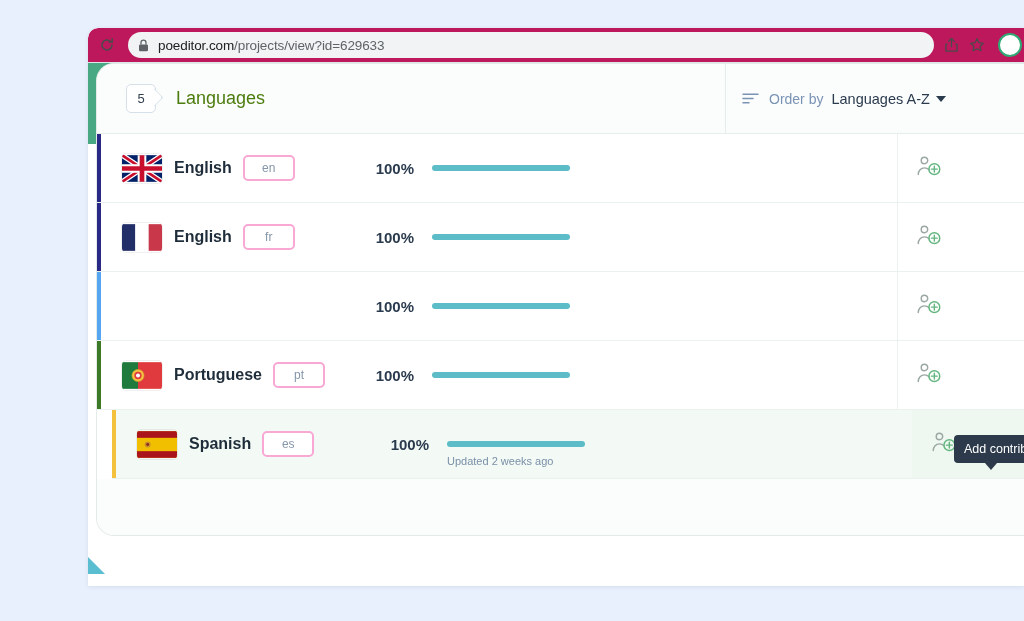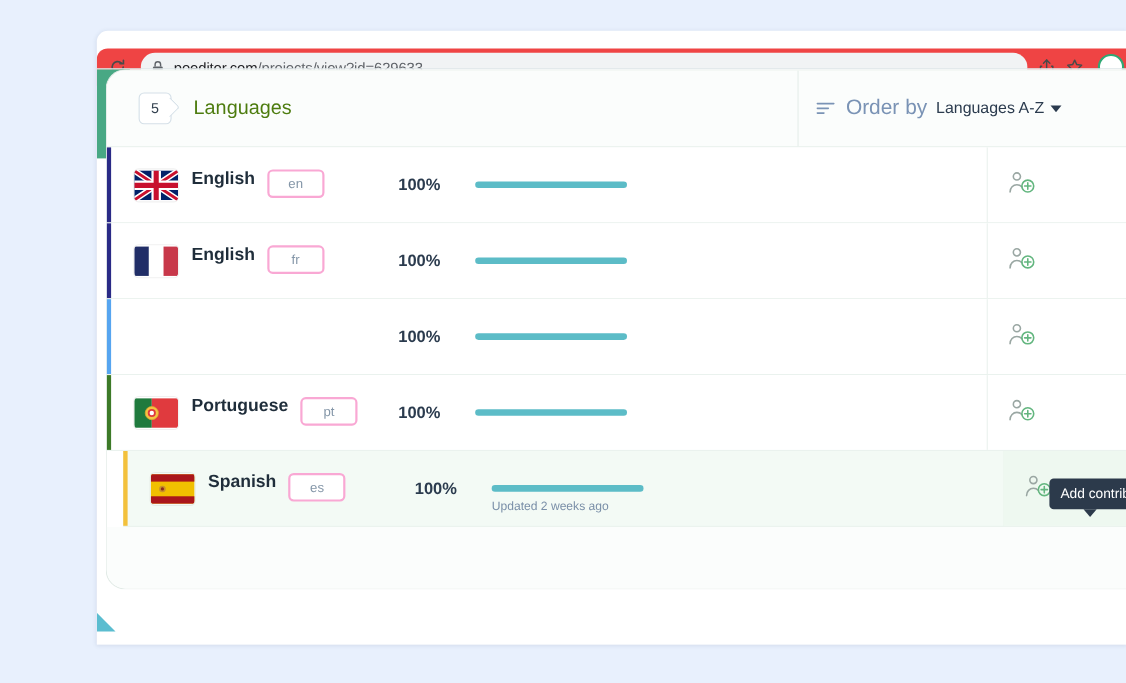--- a/index.html
+++ b/index.html
@@ -24,24 +24,24 @@
     height: 558px;
     background: #ffffff;
     border-top-left-radius: 10px;
     overflow: hidden;
     box-shadow: 0 1px 4px rgba(40,60,100,0.10);
   }
 
   
   #browser-toolbar {
     position: absolute;
-    left: 0; top: 16px;
+    left: 0; top: 0;
     width: 936px;
     height: 34px;
-    background: #ef4444;
+    background: #be185d;
     border-top-left-radius: 10px;
     display: flex;
     align-items: center;
     padding: 0 0 0 6px;
     box-sizing: border-box;
   }
   .tb-btn {
     width: 26px; height: 26px;
     display: flex; align-items: center; justify-content: center;
     color: #4a4a4a;
@@ -179,21 +179,21 @@
     background: #e5eeea;
   }
   #orderby-group {
     position: absolute;
     left: 645px;
     display: flex;
     align-items: center;
   }
   #sort-icon { margin-right: 10px; display:flex; }
   #orderby-label {
-    font-size: 19px;
+    font-size: 14px;
     color: #7a93b5;
     margin-right: 8px;
   }
   #orderby-value {
     font-size: 14.5px;
     color: #2b3b4e;
     margin-right: 6px;
   }
   #orderby-caret {
     width: 0; height: 0;
@@ -212,21 +212,21 @@
     align-items: center;
   }
   .lang-row.highlighted { background: #f3faf5; margin-left: 15px; }
   .row-accent {
     position: absolute;
     left: 0; top: 0;
     width: 4px; height: 68px;
   }
   .row-left {
     display: flex;
-    align-items: flex-start;
+    align-items: center;
     margin-left: 25px;
     width: 230px;
     flex: 0 0 auto;
   }
   .flag {
     width: 40px; height: 29px;
     border-radius: 4px;
     overflow: hidden;
     position: relative;
     flex: 0 0 auto;
@@ -258,21 +258,21 @@
     height: 68px;
     width: 360px;
     display: flex;
     align-items: center;
   }
   .pct {
     font-size: 15px;
     font-weight: bold;
     color: #2b3b4e;
     width: 52px;
-    text-align: left;
+    text-align: right;
     flex: 0 0 auto;
   }
   .bar-wrap {
     margin-left: 18px;
     position: relative;
     flex: 0 0 auto;
   }
   .bar {
     width: 138px;
     height: 6px;

